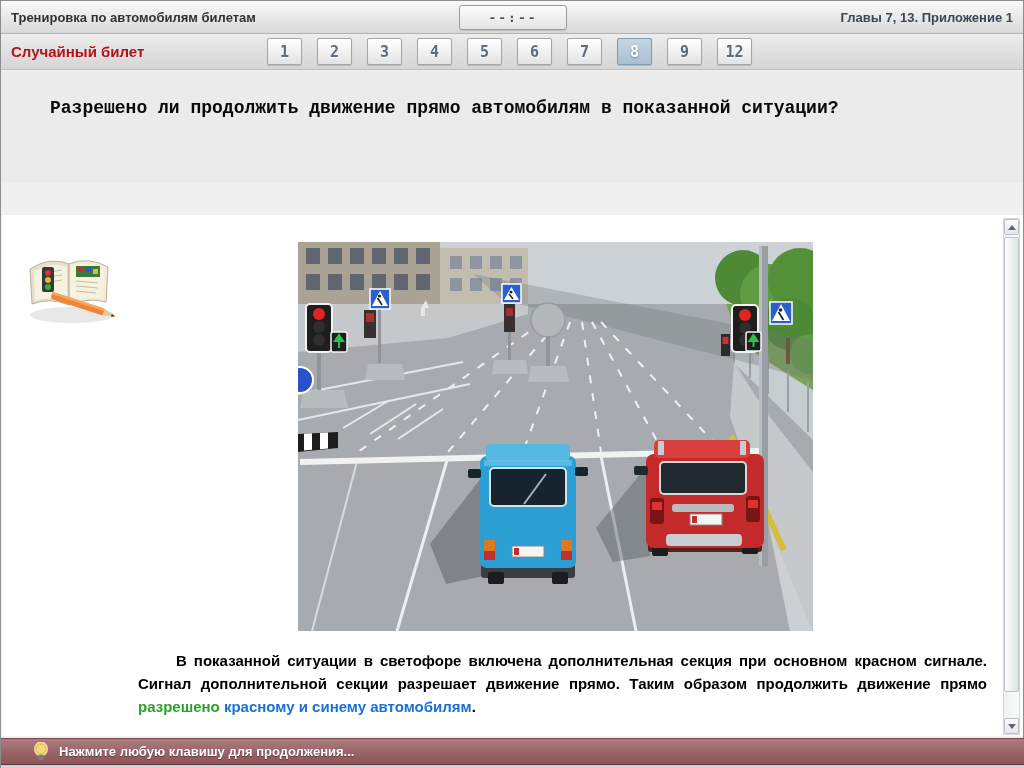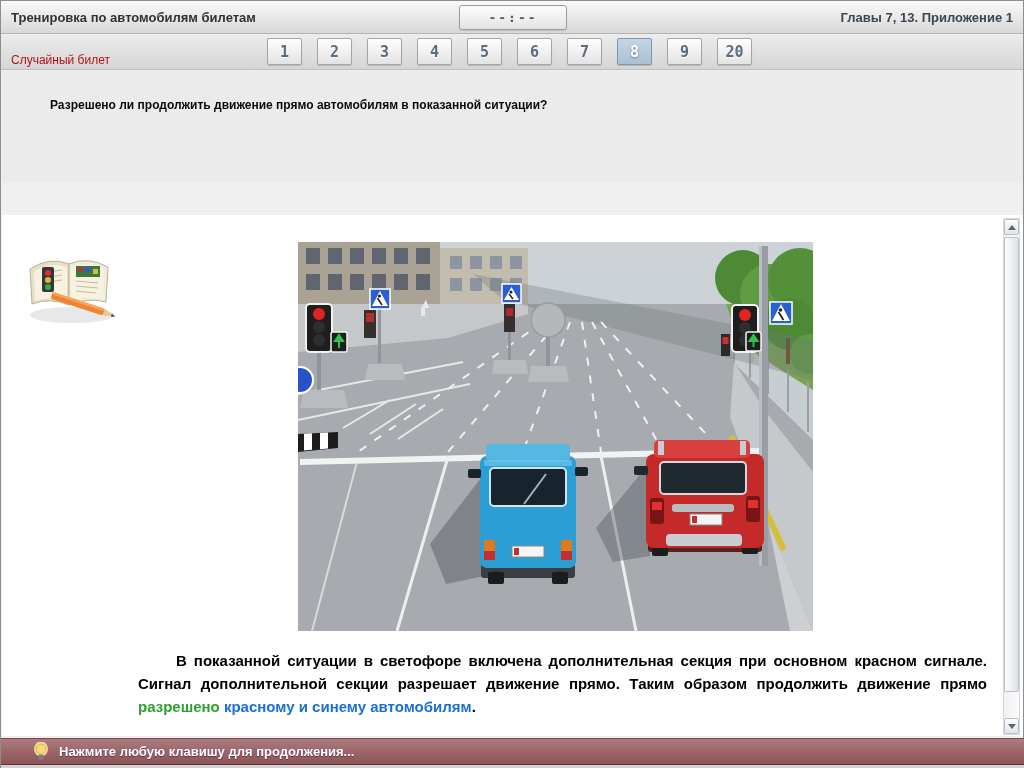--- a/index.html
+++ b/index.html
@@ -21,39 +21,39 @@
            background:linear-gradient(#fdfdfd,#e3e3e3);
            box-shadow:0 1px 1px rgba(0,0,0,.12);
            display:flex; align-items:center; justify-content:center; }
   .timer span { font-family:"DejaVu Sans Mono", monospace; font-weight:bold;
                 font-size:13px; letter-spacing:2px; color:#4e5a6a; }
 
   
   .tabbar { position:absolute; left:0; top:33px; width:100%; height:36px;
             background:linear-gradient(#ededed,#d5d5d5);
             border-bottom:1px solid #bdbdbd; }
-  .ticket-label { position:absolute; left:10px; top:8px; line-height:36px;
-                  font-size:12px; font-weight:normal; color:#b3121d; }
+  .ticket-label { position:absolute; left:10px; top:0; line-height:36px;
+                  font-size:15px; font-weight:bold; color:#b3121d; }
   .qbtns { position:absolute; left:266px; top:4px; display:flex; gap:15px; }
   .qbtn { width:35px; height:27px; border:1px solid #a5a5a5; border-radius:2px;
           background:linear-gradient(#ffffff,#e3e3e3);
           box-shadow:0 1px 1px rgba(0,0,0,.15);
           display:flex; align-items:center; justify-content:center;
           font-family:"DejaVu Sans Mono", monospace; font-weight:bold;
           font-size:15px; color:#5c6c7e; cursor:pointer;
           text-shadow:0 1px 0 rgba(255,255,255,.8); }
   .qbtn.active { background:linear-gradient(#c6d5e3,#a9c0d3);
                  border-color:#7f99ae; color:#ffffff;
                  text-shadow:0 1px 2px rgba(40,60,80,.5); }
 
   
   .question { position:absolute; left:1px; top:70px; width:1021px; height:112px;
               background:#ebebeb; }
-  .question p { padding:27px 32px 0 48px; font-size:12px; font-weight:bold;
-                color:#0a0a0a; }
+  .question p { padding:27px 32px 0 48px; font-size:18px; font-weight:bold;
+                color:#0a0a0a;font-family:Liberation Mono, monospace; }
 
   
   .expl-header { position:absolute; left:1px; top:184px; width:1021px; height:30px;
                  background:linear-gradient(#b4878c,#9b656a 60%,#91595e);
                  border-top:1px solid #8a565b; border-bottom:1px solid #7a494e; }
   .expl-title { position:absolute; left:16px; top:0; line-height:28px;
                 font-size:13px; font-weight:bold; color:#ffffff;
                 letter-spacing:.3px; text-shadow:0 1px 1px rgba(60,20,25,.55); }
   .close-btn { position:absolute; right:12px; top:4px; width:21px; height:21px;
                border-radius:50%;
@@ -119,21 +119,21 @@
     <div class="qbtns">
       <div class="qbtn">1</div>
       <div class="qbtn">2</div>
       <div class="qbtn">3</div>
       <div class="qbtn">4</div>
       <div class="qbtn">5</div>
       <div class="qbtn">6</div>
       <div class="qbtn">7</div>
       <div class="qbtn active">8</div>
       <div class="qbtn">9</div>
-      <div class="qbtn">20</div>
+      <div class="qbtn">12</div>
     </div>
   </div>
 
   <div class="question">
     <p>Разрешено ли продолжить движение прямо автомобилям в показанной ситуации?</p>
   </div>
 
 
   <div class="panel">
 

